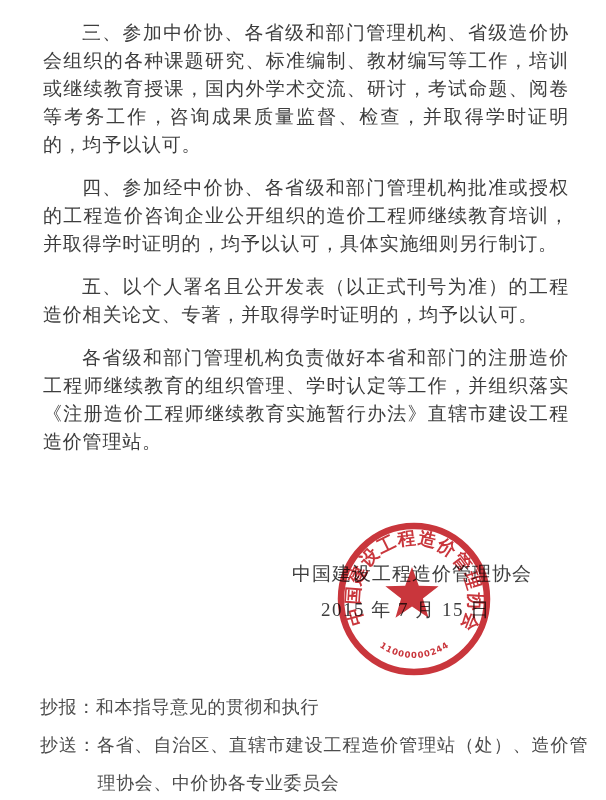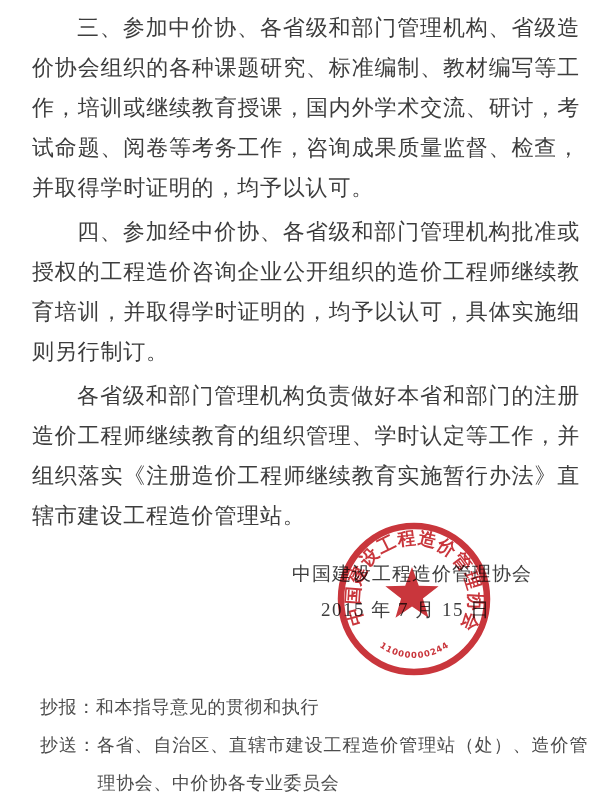--- a/index.html
+++ b/index.html
@@ -14,23 +14,23 @@
     width:606px;height:800px;
     background:var(--page-bg);
     overflow:hidden;
     font-family:"Liberation Serif","DejaVu Serif",serif;
     color:var(--text-color);
   }
   .body-text{
     position:absolute;left:28px;top:4px;width:556px;
   }
   .para{
-    margin:4px;
-    font-size:22px;
-    line-height:40px;
+    margin:15px;
+    font-size:19px;
+    line-height:28px;
     letter-spacing:0.8px;
     text-align:justify;
     text-justify:inter-character;
     text-indent:2.05em;
     color:var(--text-color);
   }
   .attachment{
     margin:24px 0 0 0;
     font-size:19px;
     line-height:34.7px;
@@ -79,20 +79,21 @@
 </style>
 </head>
 <body>
 
 <div class="page">
 
   <div class="body-text">
     <div>
         <p class="para">三、参加中价协、各省级和部门管理机构、省级造价协会组织的各种课题研究、标准编制、教材编写等工作，培训或继续教育授课，国内外学术交流、研讨，考试命题、阅卷等考务工作，咨询成果质量监督、检查，并取得学时证明的，均予以认可。</p>
         <p class="para">四、参加经中价协、各省级和部门管理机构批准或授权的工程造价咨询企业公开组织的造价工程师继续教育培训，并取得学时证明的，均予以认可，具体实施细则另行制订。</p>
+        <p class="para">五、以个人署名且公开发表（以正式刊号为准）的工程造价相关论文、专著，并取得学时证明的，均予以认可。</p>
         <p class="para">各省级和部门管理机构负责做好本省和部门的注册造价工程师继续教育的组织管理、学时认定等工作，并组织落实《注册造价工程师继续教育实施暂行办法》直辖市建设工程造价管理站。</p>
       </div>
   </div>
 
   <div class="sig-org">中国建设工程造价管理协会</div>
 
   <div class="sig-date">2015 年 7 月 15 日</div>
 
   <svg class="stamp" viewBox="0 0 156 156" aria-hidden="true">
     <circle class="ring" cx="78" cy="78" r="73"></circle>

